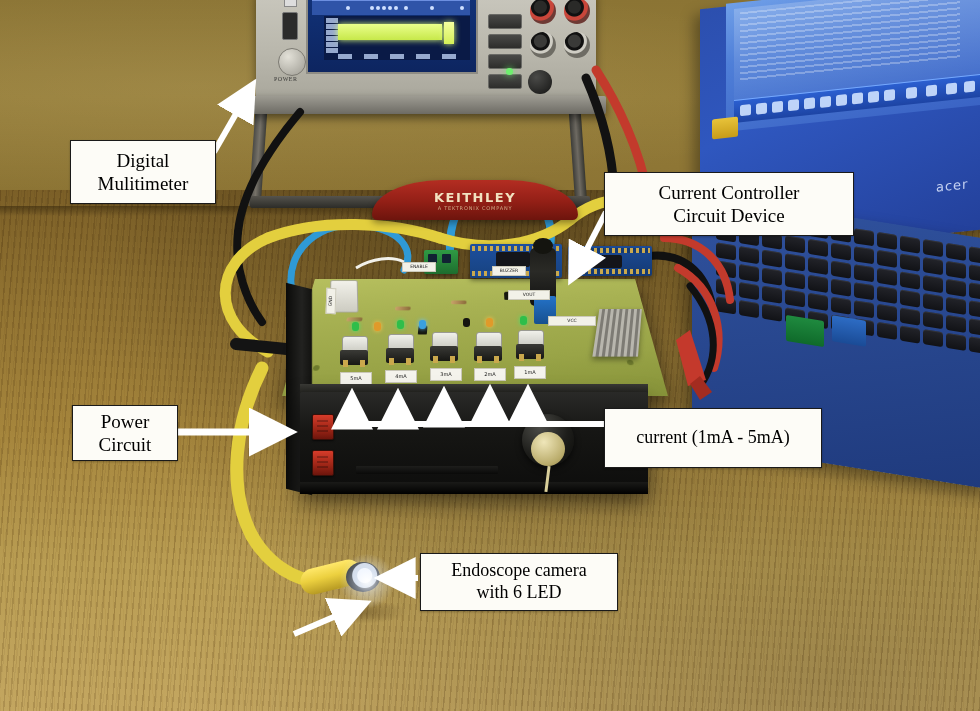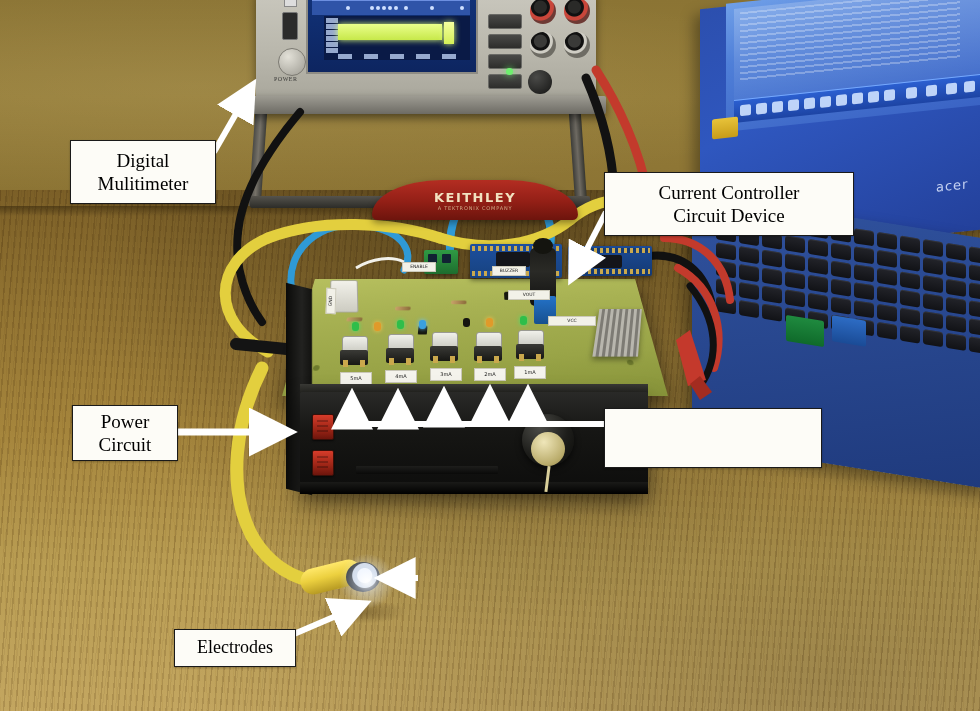--- a/index.html
+++ b/index.html
@@ -574,20 +574,22 @@
     <span>Current Controller</span>
     <span>Circuit Device</span>
   </div>
 
   <div class="callout co-psu">
     <span>Power</span>
     <span>Circuit</span>
   </div>
 
   <div class="callout co-btn">
-  </div>
-
-
-  <div class="callout co-elec">
-    <span>Electrodes</span>
-  </div>
+    <span>current (1mA - 5mA)</span>
+  </div>
+
+  <div class="callout co-endo">
+    <span>Endoscope camera</span>
+    <span>with 6 LED</span>
+  </div>
+
 
 </div>
 
 </body></html>

